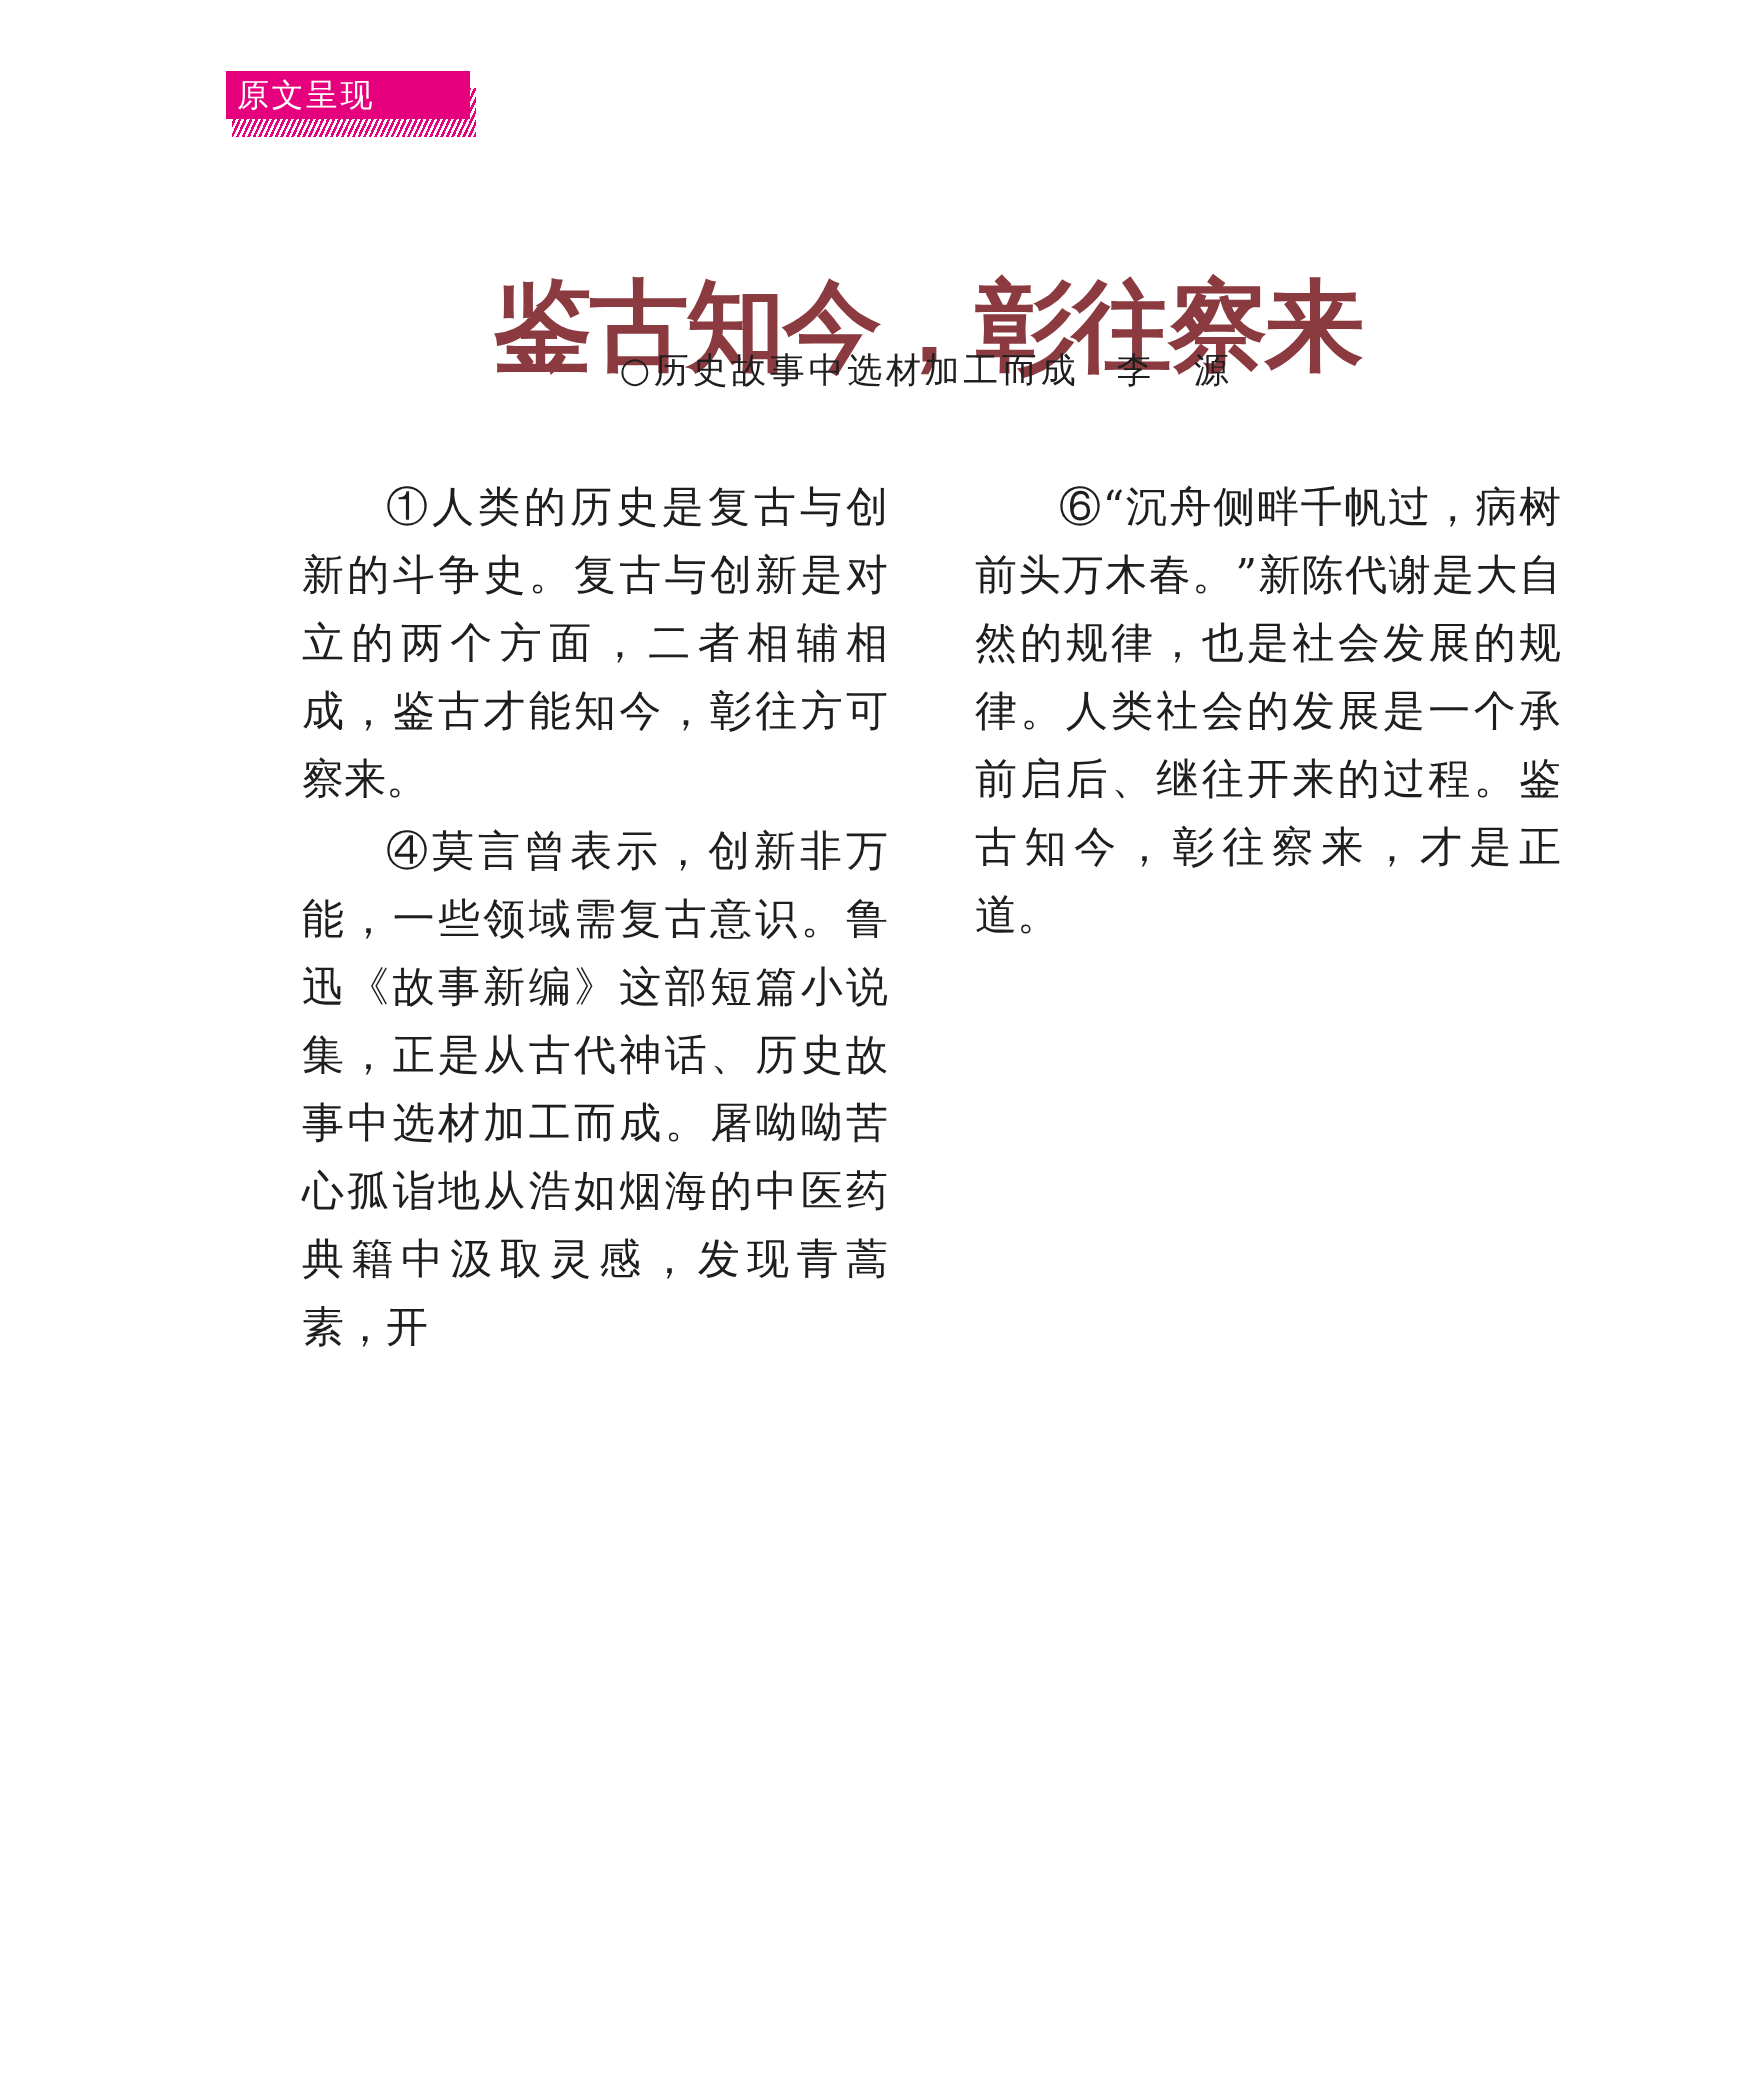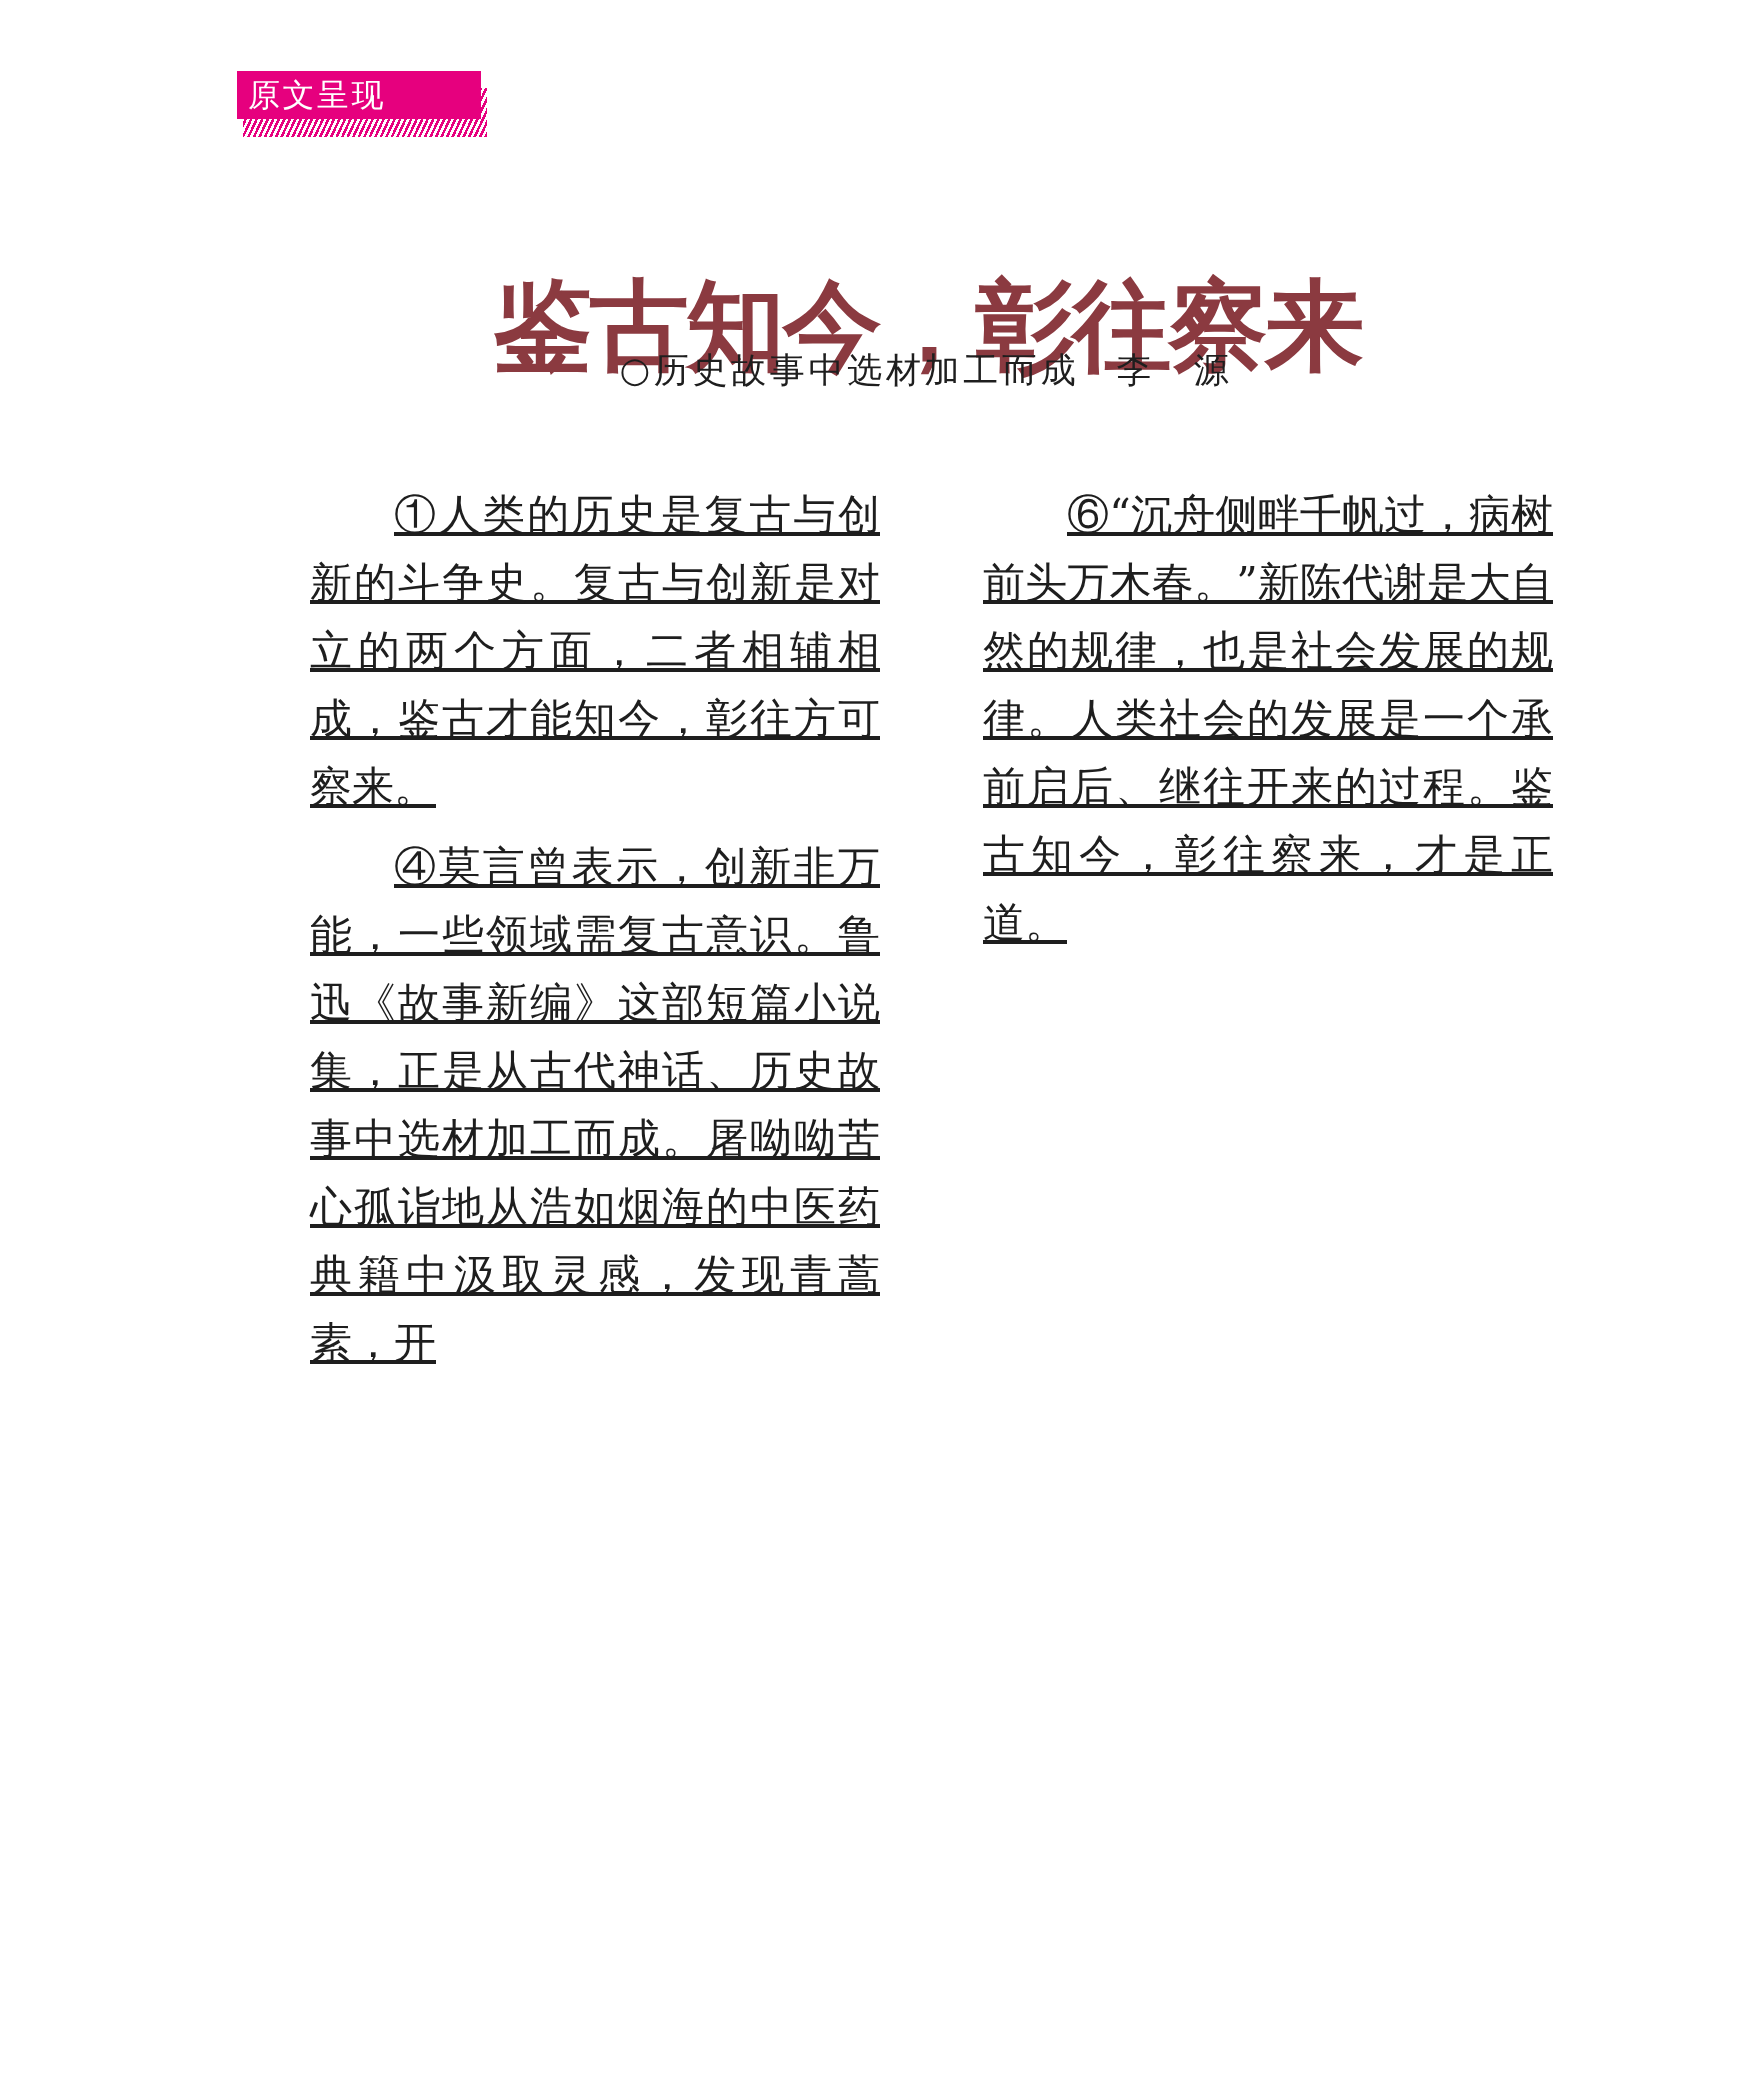--- a/index.html
+++ b/index.html
@@ -1,34 +1,34 @@
 <!DOCTYPE html>
 <html style="font-size:10px"><head>
 <meta charset="utf-8">
 <style>
   html, body { margin: 0; padding: 0; background: #ffffff; }
   body { width: 1754px; height: 2097px; position: relative; overflow: hidden;
          font-family: "DejaVu Serif", "Liberation Serif", serif; color: #1e1e1e; }
-  .badge-wrap { position: absolute; left: 237px; top: 71px; width: 251px; height: 66px; }
+  .badge-wrap { position: absolute; left: 226px; top: 71px; width: 251px; height: 66px; }
   .badge-hatch { position: absolute; left: 6.2px; top: 16.7px; width: 244px; height: 49px;
     background: repeating-linear-gradient(-65deg, #e6007e 0 2.5px, #ffffff 2.5px 5px); }
   .badge { position: absolute; left: 0; top: 0; width: 244px; height: 48px; background: #e6007e;
     color: #ffffff; font-family: "DejaVu Sans", "Liberation Sans", sans-serif; font-size: 32px;
     line-height: 48px; padding-left: 11px; box-sizing: border-box; letter-spacing: 2.5px; }
   .title { position: absolute; left: 0; top: 198px; width: 1855px; text-align: center;
     font-family: "DejaVu Sans", "Liberation Sans", sans-serif; font-weight: bold;
     font-size: 99px; line-height: 123px; color: #8b3a40; letter-spacing: -2.5px; }
   .byline { position: absolute; left: 0; top: 346px; width: 1852px; text-align: center;
     font-size: 35px; line-height: 49px; color: #1e1e1e; letter-spacing: 3.7px; }
   .byline .sp { display: inline-block; width: 37px; }
   .col { position: absolute; top: 469px; width: 594px; font-size: 42px; line-height: 68px;
     text-align: justify; }
   .col-left { left: 298px; }
   .col-right { left: 971px; }
-  .col p { margin: 12px; text-indent: 2em; text-decoration: underline; }
+  .col p { margin: 4px; text-indent: 2em; }
   .col p.cont { text-indent: 0; }
 </style>
 </head>
 <body>
 
 <div class="badge-wrap">
   <div class="badge-hatch"></div>
   <div class="badge">原文呈现</div>
 </div>
 

